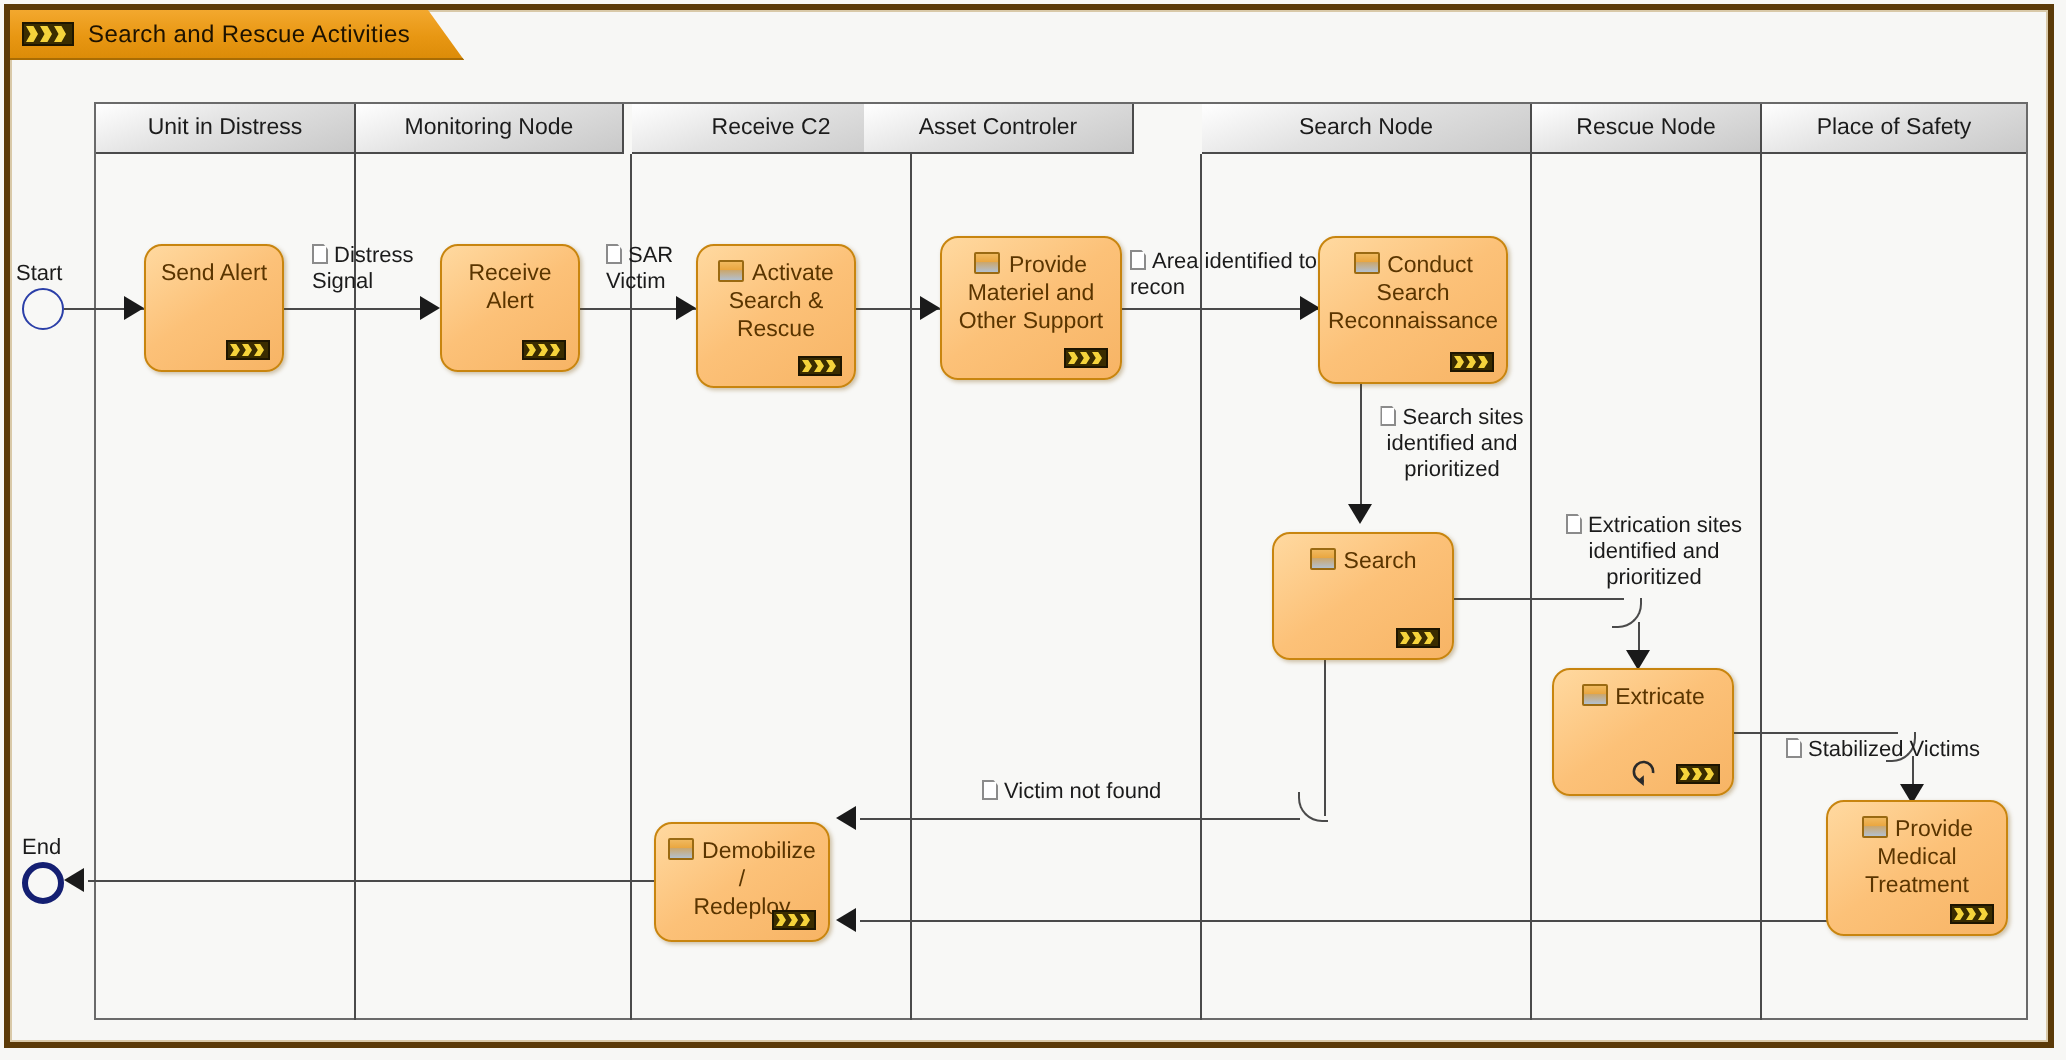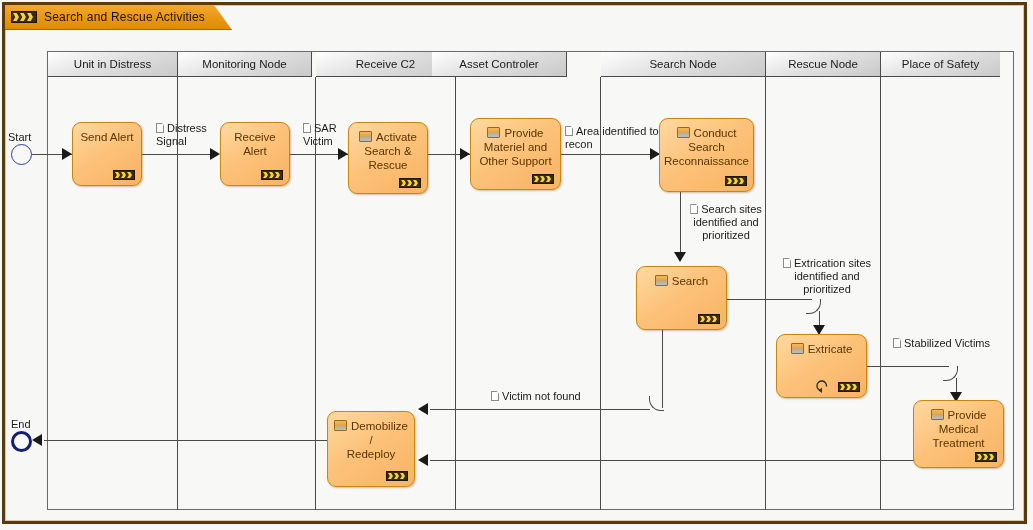--- a/index.html
+++ b/index.html
@@ -170,21 +170,21 @@
     <span class="tt-label">Search and Rescue Activities</span>
   </div>
 
   <div class="pool">
     <div class="lane-head" style="left:0;width:130px;">Unit in Distress</div>
     <div class="lane-head" style="left:130px;width:134px;">Monitoring Node</div>
     <div class="lane-head" style="left:268px;width:140px;">Receive C2</div>
     <div class="lane-head" style="left:384px;width:135px;">Asset Controler</div>
     <div class="lane-head" style="left:718px;width:115px;">Rescue Node</div>
     <div class="lane-head" style="left:553px;width:165px;">Search Node</div>
-    <div class="lane-head last" style="left:833px;width:119px;">Place of Safety</div>
+    <div class="lane-head last" style="left:833px;width:132px;">Place of Safety</div>
 
     <div class="lane-body" style="left:0;width:130px;"></div>
     <div class="lane-body" style="left:130px;width:138px;"></div>
     <div class="lane-body" style="left:268px;width:140px;"></div>
     <div class="lane-body" style="left:408px;width:145px;"></div>
     <div class="lane-body" style="left:553px;width:165px;"></div>
     <div class="lane-body" style="left:718px;width:115px;"></div>
     <div class="lane-body last" style="left:833px;width:132px;"></div>
   </div>
 
@@ -280,21 +280,21 @@
     <span class="mk"><span class="chev sm"><i></i><i></i><i></i></span></span>
   </div>
 
   <div class="act" style="left:913px;top:400px;width:91px;height:68px;">
     <span class="lbl"><span class="tico"></span><span>Provide
 Medical
 Treatment</span></span>
     <span class="mk"><span class="chev sm"><i></i><i></i><i></i></span></span>
   </div>
 
-  <div class="act" style="left:327px;top:411px;width:88px;height:76px;">
+  <div class="act" style="left:327px;top:411px;width:88px;height:60px;">
     <span class="lbl"><span class="tico"></span><span>Demobilize /
 Redeploy</span></span>
     <span class="mk"><span class="chev sm"><i></i><i></i><i></i></span></span>
   </div>
 
   <div class="flab" style="left:156px;top:122px;width:62px;">
     <span class="doc"></span><span style="white-space:pre-line;">Distress
 Signal</span>
   </div>
 
@@ -313,21 +313,21 @@
 identified and
 prioritized</span>
   </div>
 
   <div class="flab ctr" style="left:774px;top:257px;width:106px;">
     <span class="doc"></span><span style="white-space:pre-line;">Extrication sites
 identified and
 prioritized</span>
   </div>
 
-  <div class="flab" style="left:893px;top:337px;width:110px;">
+  <div class="flab" style="left:893px;top:369px;width:110px;">
     <span class="doc"></span><span>Stabilized Victims</span>
   </div>
 
   <div class="flab" style="left:491px;top:390px;width:110px;">
     <span class="doc"></span><span>Victim not found</span>
   </div>
 
 </div>
 
 </body></html>

